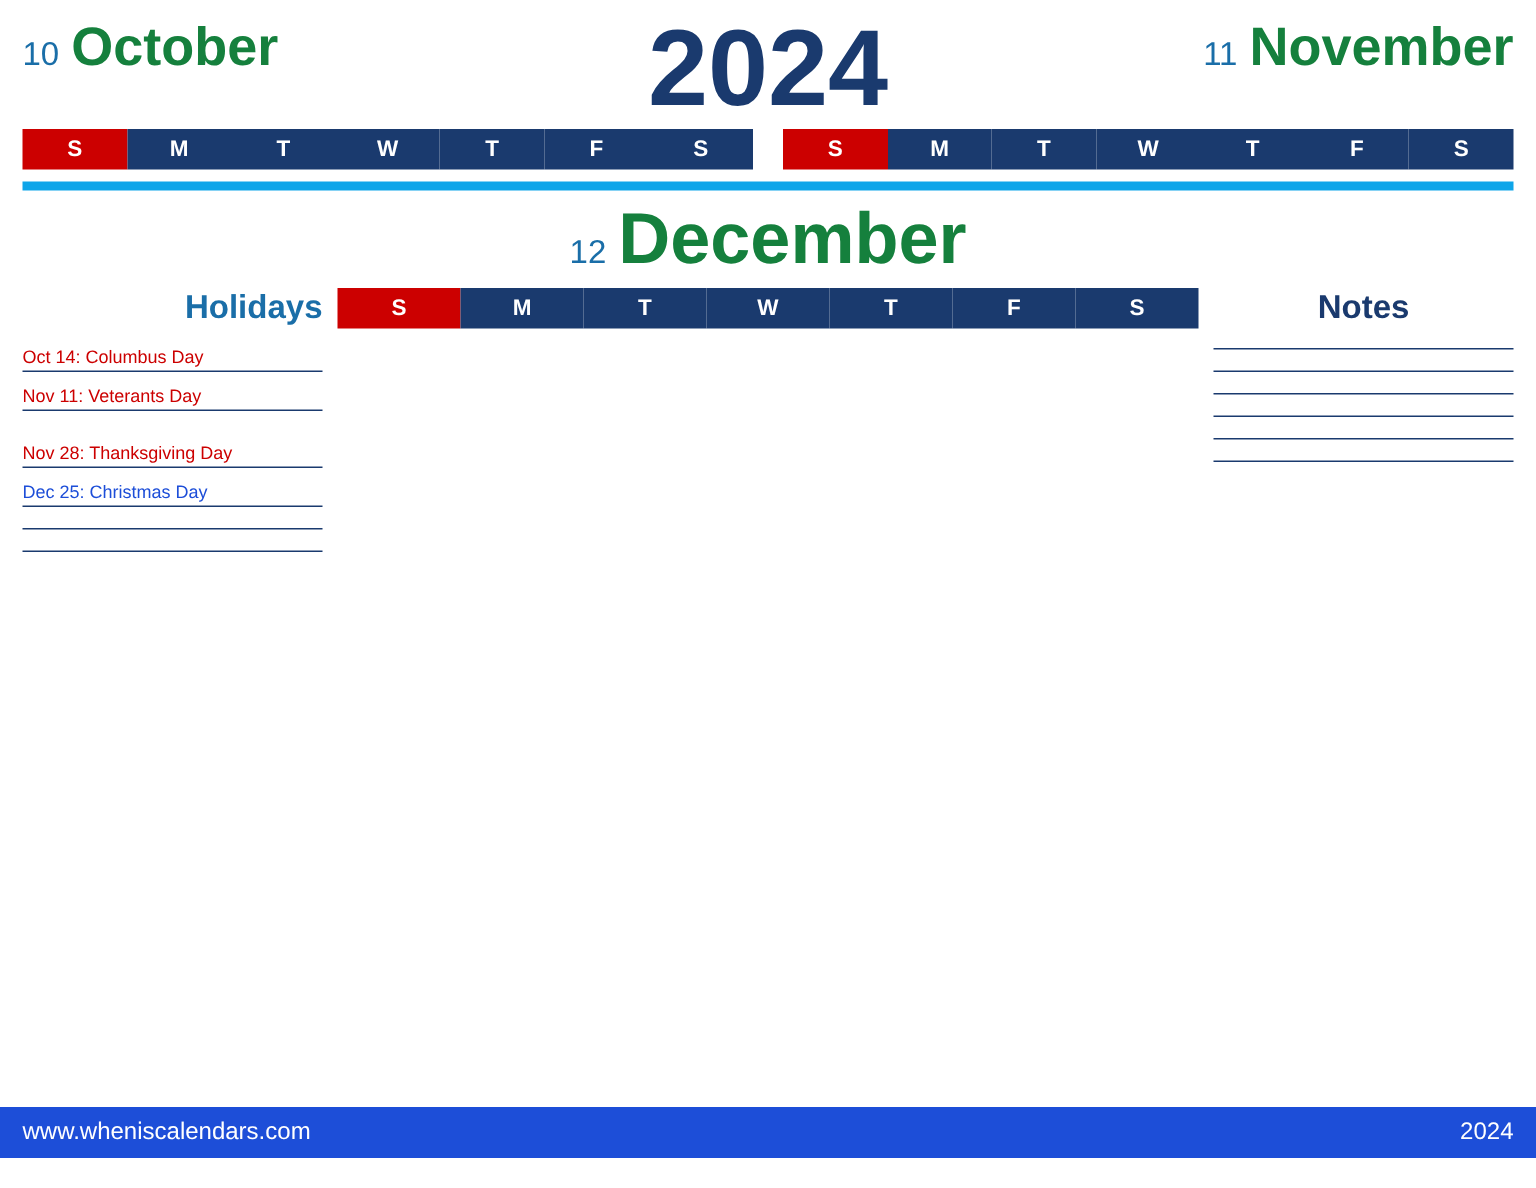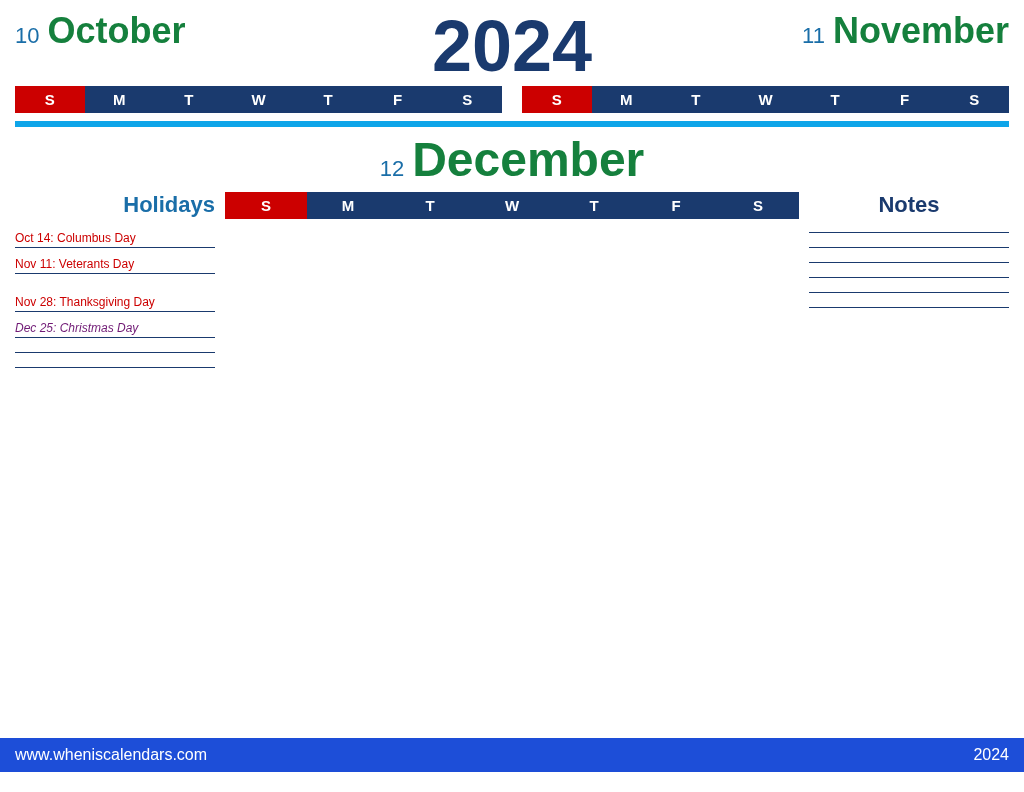--- a/index.html
+++ b/index.html
@@ -228,21 +228,21 @@
     </div>
 
     <div class="bottom-content">
 
       <div class="holidays-section">
         <div class="holidays-title">Holidays</div>
         <div id="holidays-list">
             <div style="font-size: 12px; color: rgb(204, 0, 0); padding: 5px 0px 2px; border-bottom: 1px solid rgb(26, 58, 110); margin-bottom: 4px;">Oct 14: Columbus Day</div>
             <div style="font-size: 12px; color: rgb(204, 0, 0); padding: 5px 0px 2px; border-bottom: 1px solid rgb(26, 58, 110); margin-bottom: 16px;">Nov 11: Veterants Day</div>
             <div style="font-size: 12px; color: rgb(204, 0, 0); padding: 5px 0px 2px; border-bottom: 1px solid rgb(26, 58, 110); margin-bottom: 4px;">Nov 28: Thanksgiving Day</div>
-            <div style="font-size: 12px; color: #701a75; padding: 5px 0px 2px; border-bottom: 1px solid rgb(26, 58, 110); margin-bottom: 4px; font-style: italic;">Dec 25: Christmas Day</div>
+            <div style="font-size: 12px; color: #1d4ed8; padding: 5px 0px 2px; border-bottom: 1px solid rgb(26, 58, 110); margin-bottom: 4px;">Dec 25: Christmas Day</div>
           </div>
         <div class="note-line"></div>
         <div class="note-line"></div>
       </div>
 
       <div class="december-cal">
         <table class="calendar-grid">
           <thead>
             <tr>
               <th class="sunday-header">S</th>

